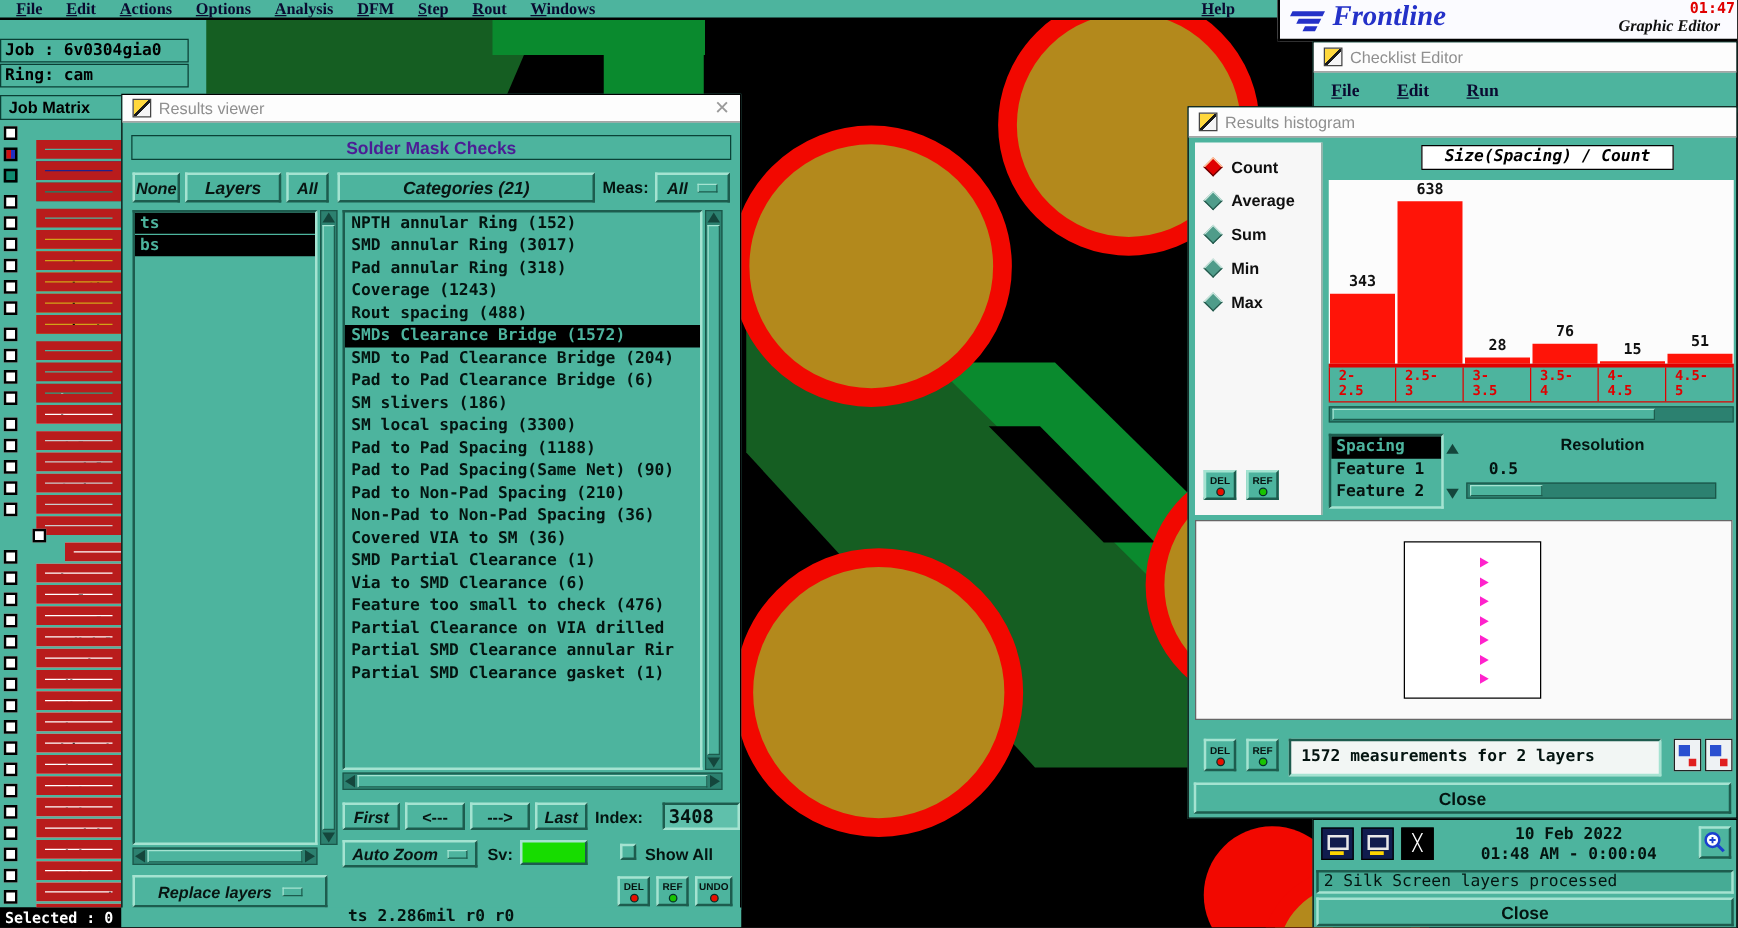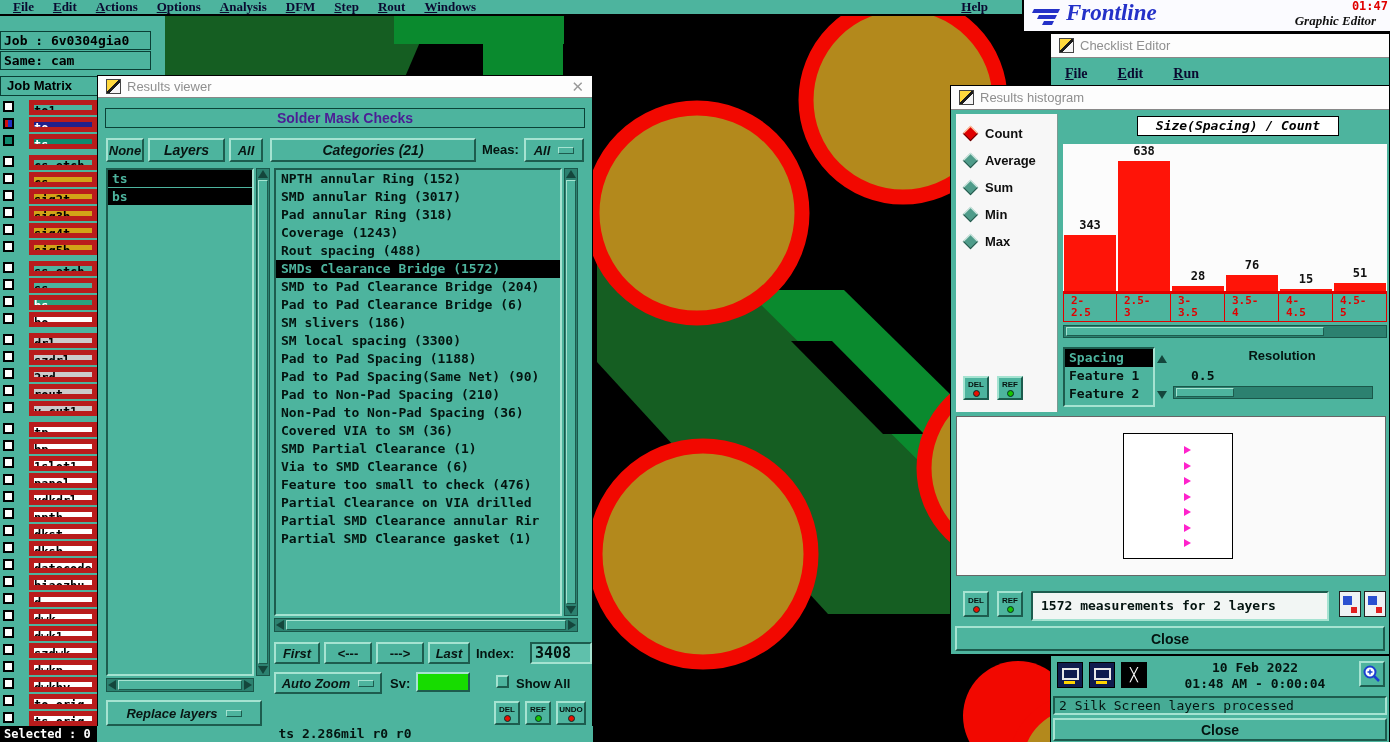--- a/index.html
+++ b/index.html
@@ -35,21 +35,21 @@
   .hscroll .sb-btn.left{top:1px;left:1px;border-left:none;border-right:8px solid #14463c;}
   .hscroll .sb-btn.right{top:1px;right:1px;border-right:none;border-left:8px solid #14463c;}
   .optbar{width:14px;height:5px;background:var(--teal);border:1px solid;border-color:var(--tl) var(--td) var(--td) var(--tl);margin-left:8px;flex:0 0 14px;}
   .micro{position:absolute;width:26px;height:24px;box-sizing:border-box;background:var(--teal);border:2px solid;border-color:var(--tl) var(--td) var(--td) var(--tl);display:flex;flex-direction:column;align-items:center;justify-content:center;gap:1px;}
   .micro-t{font:bold 8px "Liberation Sans",sans-serif;color:#06120f;}
   .dot{width:7px;height:7px;border-radius:50%;border:1px solid #05302a;box-sizing:border-box;}
   .dot.red{background:#e81000;}
   .dot.green{background:#18c400;}
   .layer-row{position:absolute;left:0;width:100px;height:15px;}
   .layer-check{position:absolute;left:3px;top:1px;width:11px;height:11px;background:#fff;border:2px solid #000;box-sizing:border-box;}
-  .layer-name{position:absolute;left:29px;top:0;width:68px;height:15px;box-sizing:border-box;border:5px solid #b91c1c;font-size:12px;font-weight:bold;line-height:13px;padding-left:0;white-space:nowrap;overflow:hidden;}
+  .layer-name{position:absolute;left:29px;top:12px;width:68px;height:15px;box-sizing:border-box;border:7px solid #b91c1c;font-size:12px;font-weight:bold;line-height:13px;padding-left:12px;white-space:nowrap;overflow:hidden;}
   .hg-stat{display:flex;align-items:center;gap:9px;height:27px;padding-left:9px;}
   .hg-stat .st{font-weight:bold;font-size:13px;color:#101010;}
   .dia{width:9px;height:9px;flex:0 0 9px;background:#4f9c8a;border:1px solid;border-color:#cfe8e0 #24564a #24564a #cfe8e0;transform:rotate(45deg);}
   .dia.sel{background:#e00000;border-color:#ffd0a0 #5e0000 #5e0000 #ffd0a0;}
   .hg-bar{position:absolute;bottom:0;}
   .hg-val{position:absolute;text-align:center;font:bold 12px "DejaVu Sans Mono",monospace;color:#111;}
   #hg-bins{position:absolute;display:flex;border-top:3px solid var(--axis);border-bottom:1px solid var(--axis);box-sizing:border-box;}
   .hg-bin{width:54px;box-sizing:border-box;border-right:1px solid var(--axis);color:var(--axis);font:bold 11px "DejaVu Sans Mono",monospace;line-height:12px;padding:1px 0 2px 7px;}
   .hg-bin:first-child{border-left:1px solid var(--axis);}
   .hg-series{height:18px;line-height:18px;font-size:13px;font-weight:bold;padding-left:4px;color:#06120f;}
@@ -81,21 +81,21 @@
     <circle cx="903" cy="100" r="97" fill="#b3891c" stroke="#f20800" stroke-width="15"></circle>
     <circle cx="703" cy="554" r="108" fill="#b3891c" stroke="#f20800" stroke-width="15"></circle>
     <circle cx="1016" cy="468" r="92" fill="#b3891c" stroke="#f20800" stroke-width="15"></circle>
     <circle cx="1018" cy="716" r="55" fill="#f20800"></circle>
     <circle cx="1078" cy="764" r="62" fill="#b3891c" stroke="#f20800" stroke-width="14"></circle>
   </svg>
 
   <div class="abs" style="left:0;top:16px;width:100px;height:710px;background:var(--teal);z-index:10"></div>
   <div class="abs" style="left:0;top:16px;width:165px;height:84px;background:var(--teal);z-index:10"></div>
   <div class="abs f-mono" style="left:0;top:31px;width:151px;height:19px;background:var(--teal);border:1px solid #0a3f35;font-weight:bold;font-size:13px;line-height:17px;padding-left:3px;color:#000;z-index:11">Job : 6v0304gia0</div>
-  <div class="abs f-mono" style="left:0;top:51px;width:151px;height:19px;background:var(--teal);border:1px solid #0a3f35;font-weight:bold;font-size:13px;line-height:17px;padding-left:3px;color:#000;z-index:11">Same: cam</div>
+  <div class="abs f-mono" style="left:0;top:51px;width:151px;height:19px;background:var(--teal);border:1px solid #0a3f35;font-weight:bold;font-size:13px;line-height:17px;padding-left:3px;color:#000;z-index:11">Ring: cam</div>
   <div class="abs f-sans" style="left:0;top:76px;width:122px;height:20px;background:var(--teal);border:1px solid #0a3f35;font-weight:bold;font-size:13px;line-height:18px;padding-left:6px;color:#000;z-index:11">Job Matrix</div>
   <div class="abs" id="layer-col" style="left:0;top:100px;width:100px;height:626px;z-index:12;overflow:hidden">
       <div class="layer-row" style="top: 0px;">
         <span class="layer-check"></span>
         <span class="layer-name f-mono" style="background: rgb(77, 180, 158); color: rgb(0, 0, 0);">to1</span>
       </div>
       <div class="layer-row" style="top: 17px;">
         <span class="layer-check" style="background: linear-gradient(90deg, rgb(208, 16, 16) 50%, rgb(34, 48, 192) 50%);"></span>
         <span class="layer-name f-mono" style="background: rgb(32, 32, 140); color: rgb(255, 255, 255);">to</span>
       </div>
@@ -156,21 +156,21 @@
         <span class="layer-name f-mono" style="background: rgb(203, 203, 203); color: rgb(0, 0, 0);">2rd</span>
       </div>
       <div class="layer-row" style="top: 284px;">
         <span class="layer-check"></span>
         <span class="layer-name f-mono" style="background: rgb(203, 203, 203); color: rgb(0, 0, 0);">rout</span>
       </div>
       <div class="layer-row" style="top: 301px;">
         <span class="layer-check"></span>
         <span class="layer-name f-mono" style="background: rgb(203, 203, 203); color: rgb(0, 0, 0);">v-cut1</span>
       </div>
-      <div class="layer-row" style="top: 322px;">
+      <div class="layer-row" style="top: 322px; margin-left: 23px;">
         <span class="layer-check"></span>
         <span class="layer-name f-mono" style="background: rgb(255, 255, 255); color: rgb(0, 0, 0);">tp</span>
       </div>
       <div class="layer-row" style="top: 339px;">
         <span class="layer-check"></span>
         <span class="layer-name f-mono" style="background: rgb(255, 255, 255); color: rgb(0, 0, 0);">bp</span>
       </div>
       <div class="layer-row" style="top: 356px;">
         <span class="layer-check"></span>
         <span class="layer-name f-mono" style="background: rgb(255, 255, 255); color: rgb(0, 0, 0);">1slot1</span>

